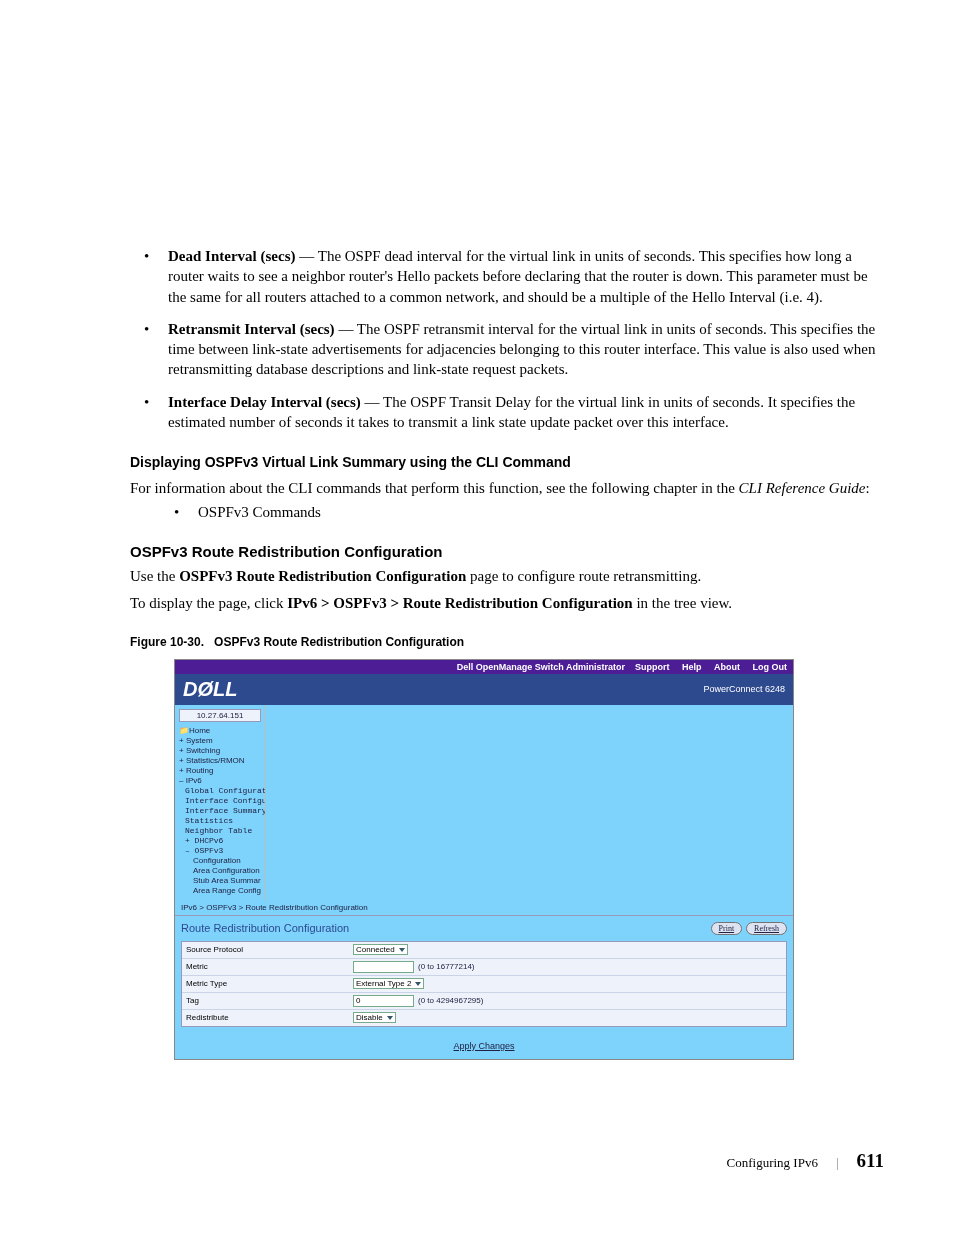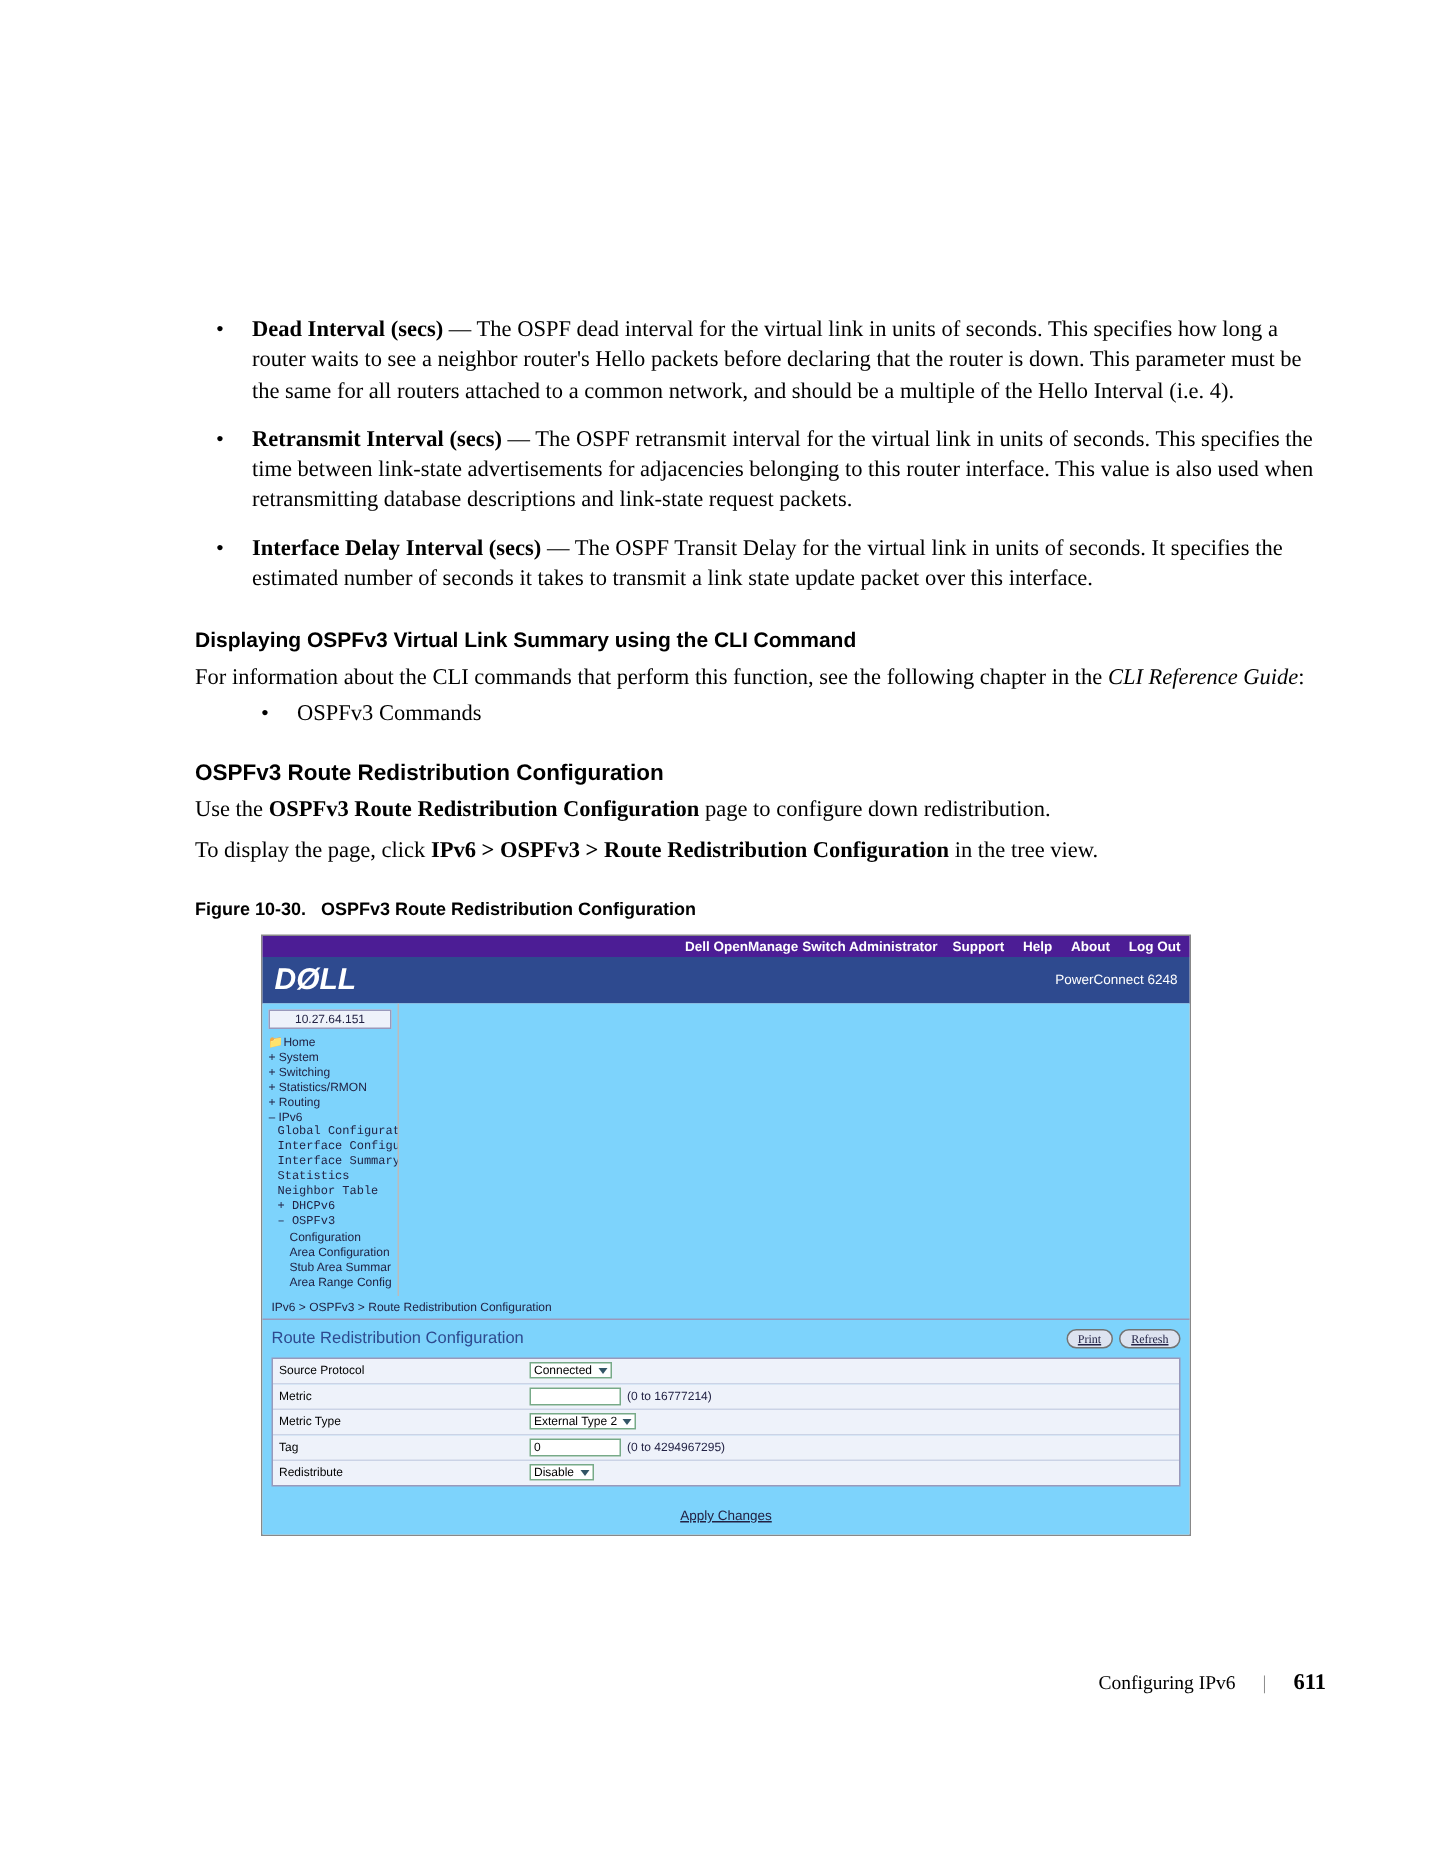--- a/index.html
+++ b/index.html
@@ -5,20 +5,21 @@
   body {
     margin: 0;
     padding: 0;
     font-family: Georgia, 'Times New Roman', serif;
     color: #000;
     background: #fff;
     width: 954px;
   }
   .page {
     padding: 210px 70px 60px 130px;
+    margin-top: 36px;
   }
   ul.bullets {
     list-style: none;
     padding: 0;
     margin: 0;
   }
   ul.bullets > li {
     position: relative;
     padding-left: 38px;
     margin-bottom: 12px;
@@ -210,21 +211,21 @@
   }
   .footer {
     display: flex;
     justify-content: flex-end;
     align-items: baseline;
     gap: 18px;
     margin-top: 90px;
     font-size: 13px;
   }
   .footer .sep { color: #888; }
-  .footer .pn { font-weight: bold; font-size: 15px; }
+  .footer .pn { font-weight: bold; font-size: 19px; }
 </style>
 </head>
 <body>
 
 <div class="page">
 
   <ul class="bullets">
     <li>
       <span class="b">Dead Interval (secs)</span><span> — The OSPF dead interval for the virtual link in units of seconds. This specifies how long a router waits to see a neighbor router's Hello packets before declaring that the router is down. This parameter must be the same for all routers attached to a common network, and should be a multiple of the Hello Interval (i.e. 4).</span>
     </li>
@@ -239,21 +240,21 @@
   <div class="subhead">Displaying OSPFv3 Virtual Link Summary using the CLI Command</div>
   <div class="body-text">
     <span>For information about the CLI commands that perform this function, see the following chapter in the </span><span class="i">CLI Reference Guide</span><span>:</span>
   </div>
   <ul class="inner-bullet">
     <li>OSPFv3 Commands</li>
   </ul>
 
   <div class="section-head">OSPFv3 Route Redistribution Configuration</div>
   <div class="body-text">
-    <span>Use the </span><span class="b">OSPFv3 Route Redistribution Configuration</span><span> page to configure down redistribution.</span>
+    <span>Use the </span><span class="b">OSPFv3 Route Redistribution Configuration</span><span> page to configure route retransmitting.</span>
   </div>
   <div class="body-text">
     <span>To display the page, click </span><span class="b">IPv6 &gt; OSPFv3 &gt; Route Redistribution Configuration</span><span> in the tree view.</span>
   </div>
 
   <div class="fig-caption">
     <span>Figure 10-30.</span>&nbsp;&nbsp;&nbsp;<span>OSPFv3 Route Redistribution Configuration</span>
   </div>
 
   <div class="screenshot">

